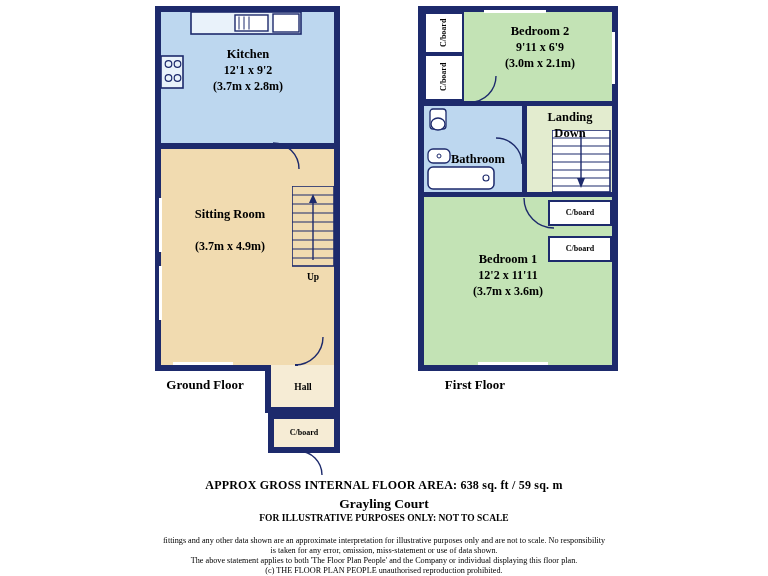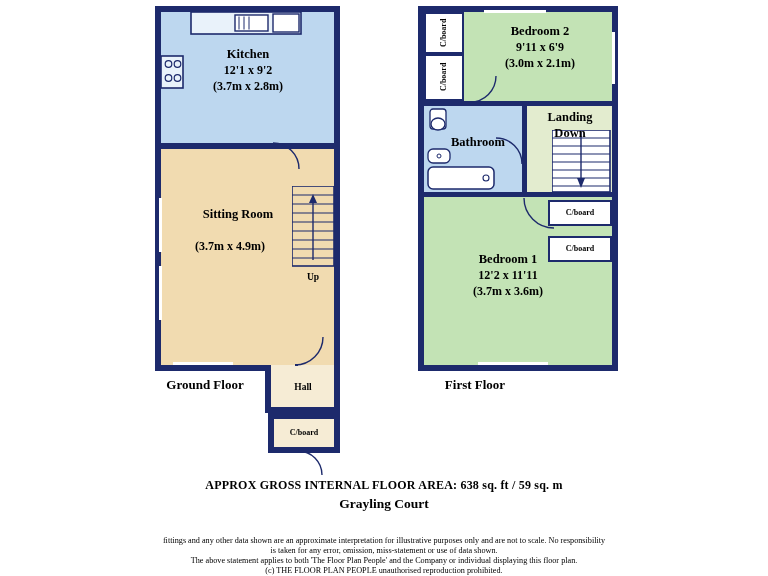--- a/index.html
+++ b/index.html
@@ -104,21 +104,21 @@
       <circle cx="7.5" cy="52" r="3.3" fill="none" stroke="#1d2a6c" stroke-width="1.2"></circle>
       <circle cx="16.5" cy="52" r="3.3" fill="none" stroke="#1d2a6c" stroke-width="1.2"></circle>
       <circle cx="7.5" cy="66" r="3.3" fill="none" stroke="#1d2a6c" stroke-width="1.2"></circle>
       <circle cx="16.5" cy="66" r="3.3" fill="none" stroke="#1d2a6c" stroke-width="1.2"></circle>
     </svg>
 
     <div class="lbl room-name" style="left:178px;top:47px;width:140px;">Kitchen</div>
     <div class="lbl room-dim" style="left:178px;top:63px;width:140px;">12'1 x 9'2</div>
     <div class="lbl room-dim" style="left:178px;top:79px;width:140px;">(3.7m x 2.8m)</div>
 
-    <div class="lbl room-name" style="left:160px;top:207px;width:140px;margin-left:8px;">Sitting Room</div>
+    <div class="lbl room-name" style="left:160px;top:207px;width:140px;">Sitting Room</div>
     <div class="lbl room-dim" style="left:160px;top:239px;width:140px;">(3.7m x 4.9m)</div>
 
     <svg class="abs" style="left:292px;top:186px;" width="46" height="82" viewBox="0 0 46 82">
       <rect x="0" y="0" width="42" height="80" fill="#f1dbb0" stroke="#1d2a6c" stroke-width="1.6"></rect>
       <line x1="0" y1="9" x2="42" y2="9" stroke="#1d2a6c" stroke-width="1.1"></line>
       <line x1="0" y1="18" x2="42" y2="18" stroke="#1d2a6c" stroke-width="1.1"></line>
       <line x1="0" y1="27" x2="42" y2="27" stroke="#1d2a6c" stroke-width="1.1"></line>
       <line x1="0" y1="36" x2="42" y2="36" stroke="#1d2a6c" stroke-width="1.1"></line>
       <line x1="0" y1="45" x2="42" y2="45" stroke="#1d2a6c" stroke-width="1.1"></line>
       <line x1="0" y1="54" x2="42" y2="54" stroke="#1d2a6c" stroke-width="1.1"></line>
@@ -206,21 +206,21 @@
       <line x1="0" y1="48" x2="58" y2="48" stroke="#1d2a6c" stroke-width="1.1"></line>
       <line x1="0" y1="56" x2="58" y2="56" stroke="#1d2a6c" stroke-width="1.1"></line>
       <line x1="29" y1="2" x2="29" y2="50" stroke="#1d2a6c" stroke-width="1.4"></line>
       <polygon points="29,58 25,48 33,48" fill="#1d2a6c"></polygon>
     </svg>
 
     <div class="lbl room-name" style="left:70px;top:24px;width:140px;">Bedroom 2</div>
     <div class="lbl room-dim" style="left:70px;top:40px;width:140px;">9'11 x 6'9</div>
     <div class="lbl room-dim" style="left:70px;top:56px;width:140px;">(3.0m x 2.1m)</div>
 
-    <div class="lbl room-name" style="left:32px;top:135px;width:92px;">Bathroom</div>
+    <div class="lbl room-name" style="left:32px;top:152px;width:92px;">Bathroom</div>
 
     <div class="lbl room-name" style="left:124px;top:110px;width:92px;">Landing</div>
     <div class="lbl room-name" style="left:124px;top:126px;width:92px;">Down</div>
 
     <div class="lbl room-name" style="left:38px;top:252px;width:140px;">Bedroom 1</div>
     <div class="lbl room-dim" style="left:38px;top:268px;width:140px;">12'2 x 11'11</div>
     <div class="lbl room-dim" style="left:38px;top:284px;width:140px;">(3.7m x 3.6m)</div>
 
     <svg class="abs" style="left:18px;top:6px;" width="210" height="380" viewBox="0 0 210 380">
 
@@ -235,19 +235,20 @@
       <rect x="66" y="4" width="62" height="3" fill="#ffffff"></rect>
       <rect x="60" y="356" width="70" height="3" fill="#ffffff"></rect>
       <rect x="194" y="26" width="3" height="52" fill="#ffffff"></rect>
     </svg>
 
     <div class="lbl floor" style="left:10px;top:377px;width:130px;">First Floor</div>
   </div>
 
   <div class="footer f-area" style="left:0;top:478px;">APPROX GROSS INTERNAL FLOOR AREA:  638 sq. ft / 59 sq. m</div>
   <div class="footer f-title" style="left:0;top:496px;">Grayling Court</div>
+  <div class="footer f-illus" style="left:0;top:513px;">FOR ILLUSTRATIVE PURPOSES ONLY:  NOT TO SCALE</div>
 
   <div class="footer f-disc" style="left:0;top:536px;">fittings and any other data shown are an approximate interpretation for illustrative purposes only and are not to scale.   No responsibility</div>
   <div class="footer f-disc" style="left:0;top:546px;">is taken for any error, omission, miss-statement or use of data shown.</div>
   <div class="footer f-disc" style="left:0;top:556px;">The above statement applies to both 'The Floor Plan People' and the Company or individual displaying this floor plan.</div>
   <div class="footer f-disc" style="left:0;top:566px;">(c) THE FLOOR PLAN PEOPLE unauthorised reproduction prohibited.</div>
 
 </div>
 
 </body></html>

